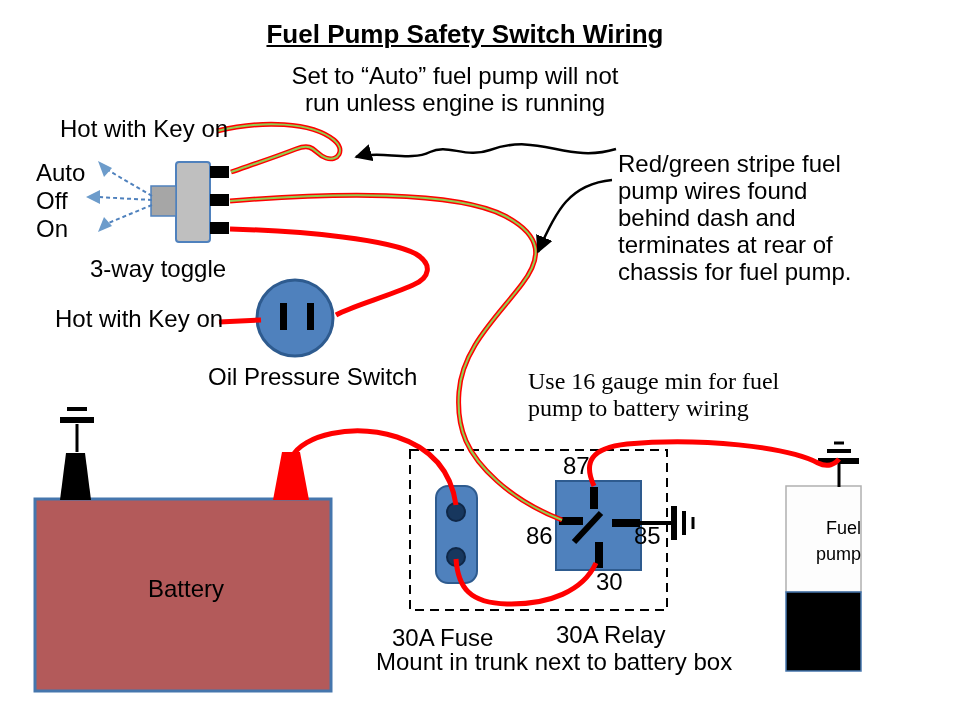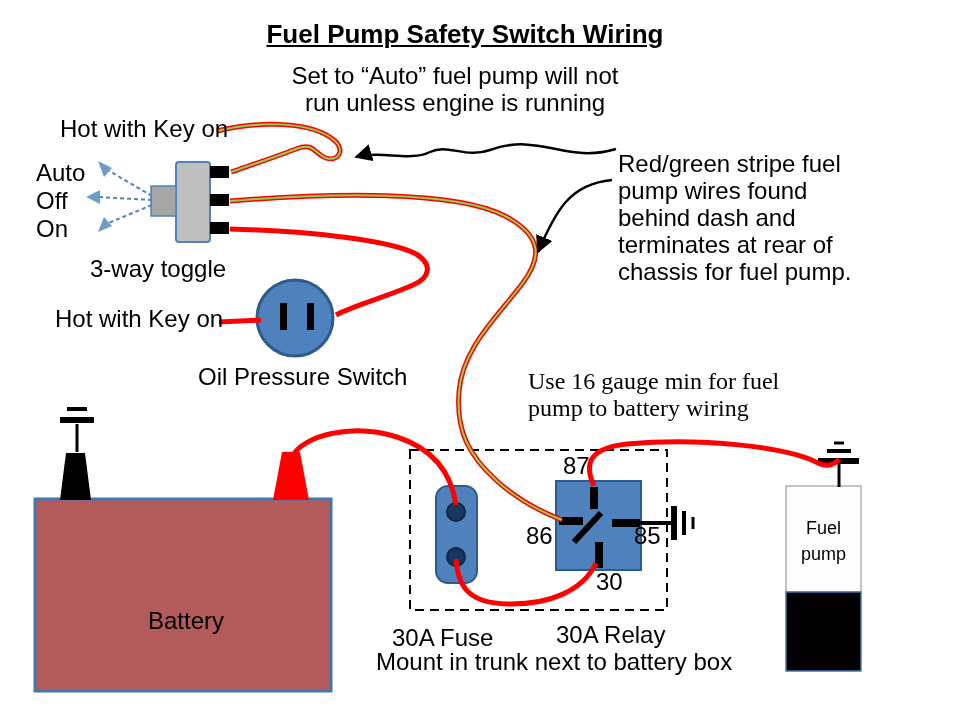--- a/index.html
+++ b/index.html
@@ -17,30 +17,30 @@
   #title{
     left:165px;top:18px;width:600px;text-align:center;
     font-size:26px;font-weight:bold;line-height:32px;
   }
   #title span{text-decoration:underline;}
   #subtitle{left:270px;top:62px;width:370px;text-align:center;line-height:27px;}
   #lbl-hot-top{left:60px;top:117px;}
   #toggle-positions{left:36px;top:159px;width:64px;text-align:left;line-height:28px;}
   #lbl-toggle{left:90px;top:257px;}
   #lbl-hot-bottom{left:55px;top:307px;}
-  #lbl-oil{left:198px;top:365px;}
+  #lbl-oil{left:208px;top:365px;}
   #note-stripe{left:618px;top:150px;width:266px;line-height:27px;}
   #note-gauge{left:528px;top:368px;width:262px;line-height:27px;font-family:Liberation Serif, serif;}
   .pin{font-size:24px;line-height:22px;}
   #pin-87{left:563px;top:455px;}
   #pin-86{left:526px;top:525px;}
   #pin-85{left:634px;top:525px;}
   #pin-30{left:596px;top:571px;}
-  #lbl-battery{left:148px;top:577px;margin-top:32px;}
-  #lbl-fuelpump{left:786px;top:515px;width:75px;text-align:center;font-size:18px;line-height:26px;}
+  #lbl-battery{left:148px;top:577px;}
+  #lbl-fuelpump{left:786px;top:515px;width:75px;text-align:right;font-size:18px;line-height:26px;}
   #lbl-fuse{left:392px;top:626px;}
   #lbl-relay{left:556px;top:623px;}
   #lbl-mount{left:376px;top:650px;}
 </style>
 </head>
 <body>
 
 <div id="slide">
 
   <svg id="wires" width="960" height="720" viewBox="0 0 960 720">

